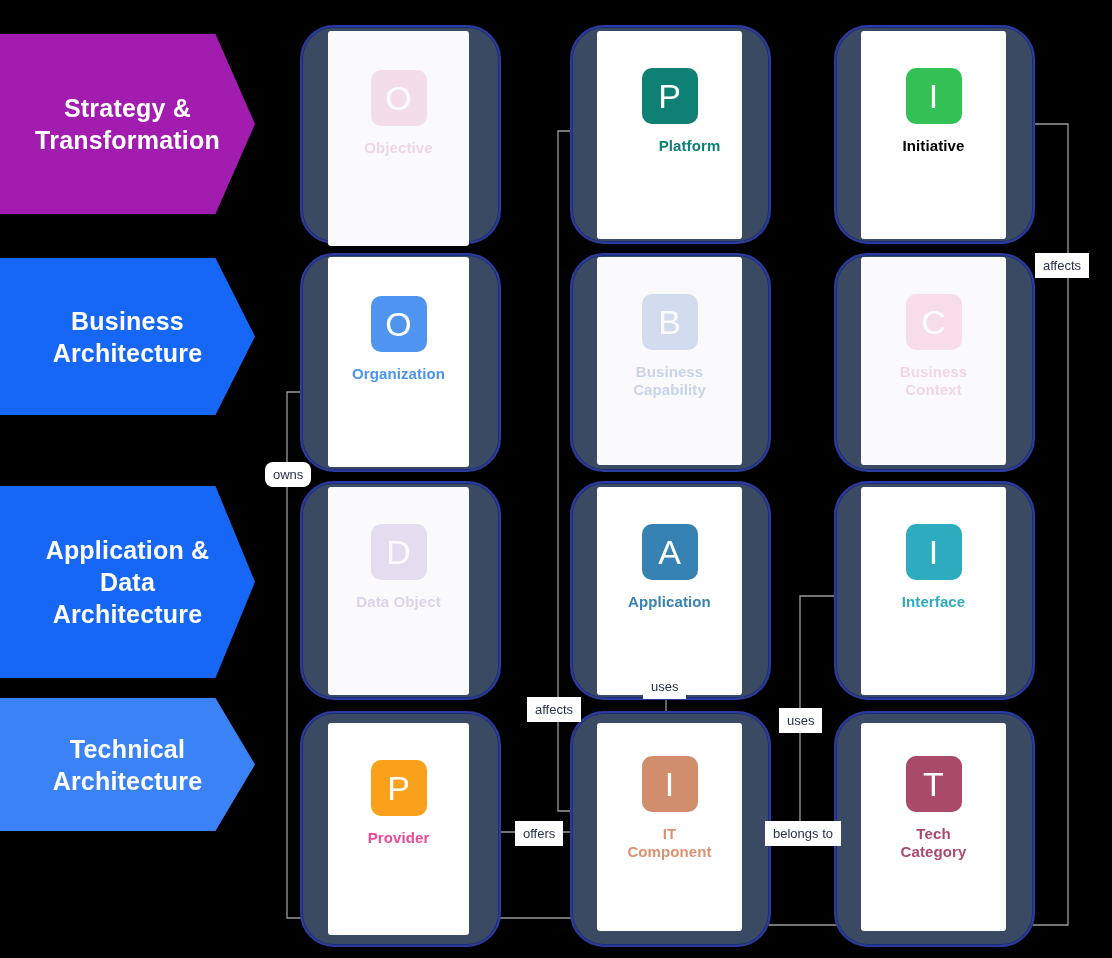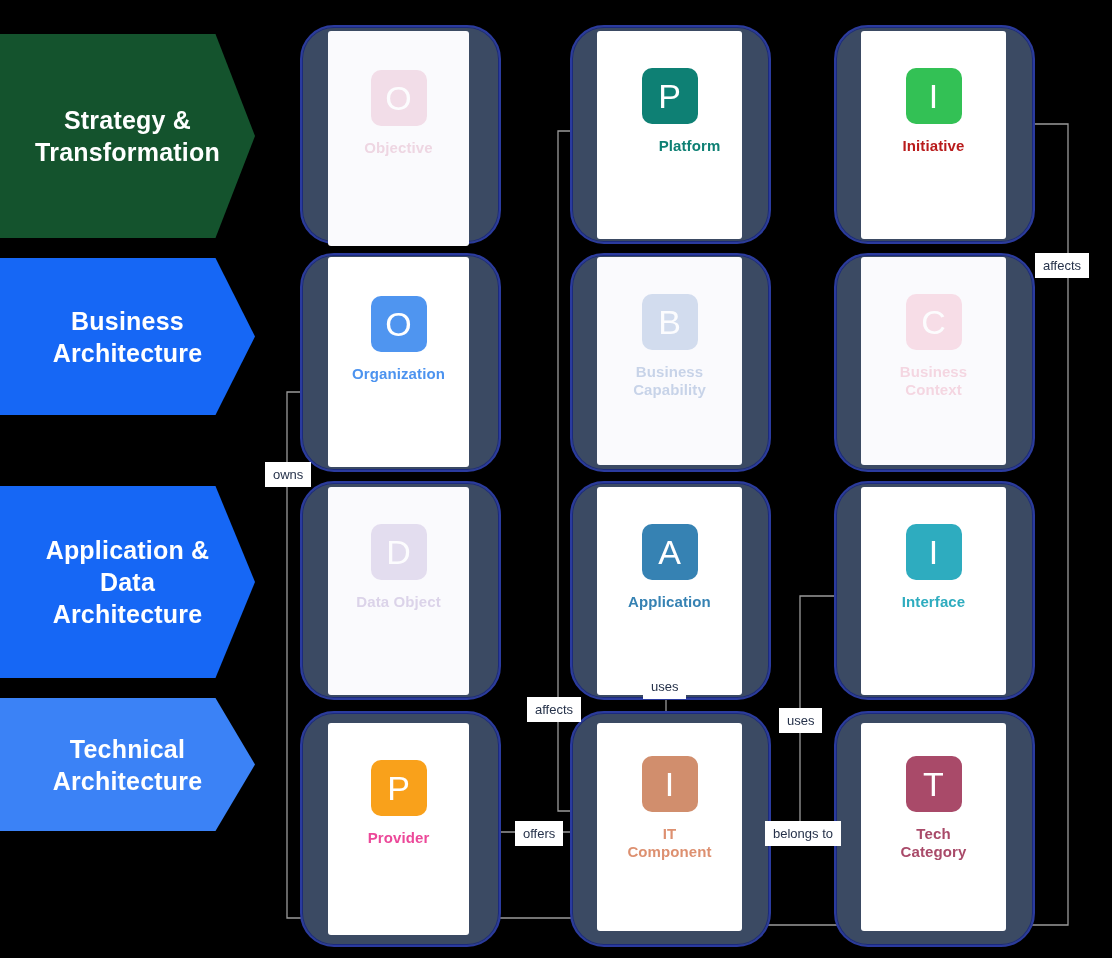--- a/index.html
+++ b/index.html
@@ -64,21 +64,21 @@
       <path d="M666,658 L666,723" marker-end="url(#ah)"></path>
 
       <path d="M861,596 L800,596 L800,832 L756,832" marker-end="url(#ah)"></path>
 
       <path d="M470,832 L589,832" marker-end="url(#ah)"></path>
 
       <path d="M742,832 L861,832" marker-end="url(#ah)"></path>
     </g>
   </svg>
 
-  <div class="band" style="top:34px;height:204px;width:255px;background:#14532d;">
+  <div class="band" style="top:34px;height:180px;width:255px;background:#a21caf;">
     <span>Strategy &amp;<br>Transformation</span>
   </div>
   <div class="band" style="top:258px;height:157px;width:255px;background:#1667f5;">
     <span>Business<br>Architecture</span>
   </div>
   <div class="band" style="top:486px;height:192px;width:255px;background:#1667f5;">
     <span>Application &amp;<br>Data<br>Architecture</span>
   </div>
   <div class="band" style="top:698px;height:133px;width:255px;background:#3b82f6;">
     <span>Technical<br>Architecture</span>
@@ -111,21 +111,21 @@
     <div class="badge" style="background:#0e8074;">
       <span>P</span>
     </div>
     <div class="cname" style="color:#0e8074;padding-left:40px;">Platform</div>
   </div>
 
   <div class="card" style="left:861px;top:31px;width:145px;height:171px;padding-top:37px;">
     <div class="badge" style="background:#33c155;">
       <span>I</span>
     </div>
-    <div class="cname" style="color:#b91c1c;">Initiative</div>
+    <div class="cname" style="color:#000000;">Initiative</div>
   </div>
 
   <div class="card" style="left:328px;top:257px;width:141px;height:171px;padding-top:39px;">
     <div class="badge" style="background:#4f95f0;">
       <span>O</span>
     </div>
     <div class="cname" style="color:#4c93ef;">Organization</div>
   </div>
 
   <div class="card dim" style="left:597px;top:257px;width:145px;height:171px;padding-top:37px;">
@@ -177,21 +177,21 @@
     <div class="cname" style="color:#dd9070;">IT<br>Component</div>
   </div>
 
   <div class="card" style="left:861px;top:723px;width:145px;height:175px;padding-top:33px;">
     <div class="badge" style="background:#a94a69;">
       <span>T</span>
     </div>
     <div class="cname" style="color:#a94a69;">Tech<br>Category</div>
   </div>
 
-  <div class="elabel" style="left:265px;top:462px;">owns</div>
+  <div class="elabel" style="left:265px;top:462px;border-radius:8px;">owns</div>
   <div class="elabel" style="left:1035px;top:253px;">affects</div>
   <div class="elabel" style="left:527px;top:697px;">affects</div>
   <div class="elabel" style="left:643px;top:674px;">uses</div>
   <div class="elabel" style="left:779px;top:708px;">uses</div>
   <div class="elabel" style="left:515px;top:821px;">offers</div>
   <div class="elabel" style="left:765px;top:821px;">belongs to</div>
 
 </div>
 
 </body></html>

